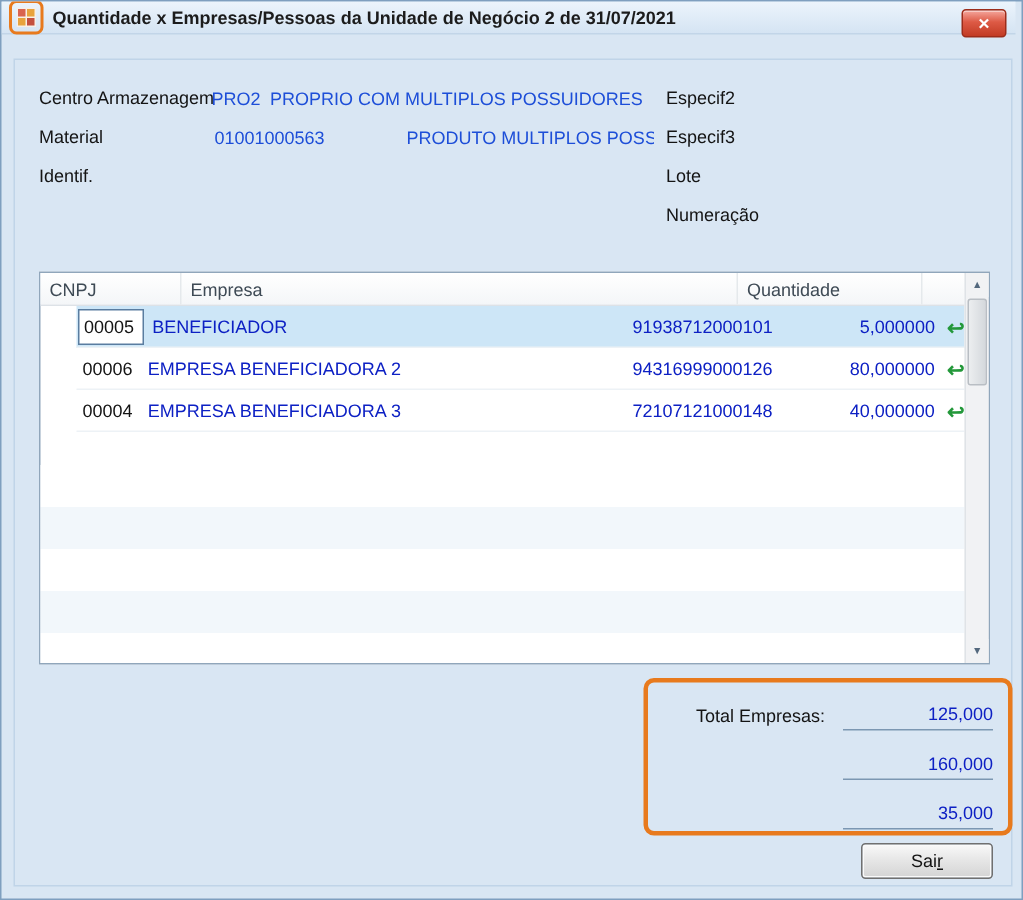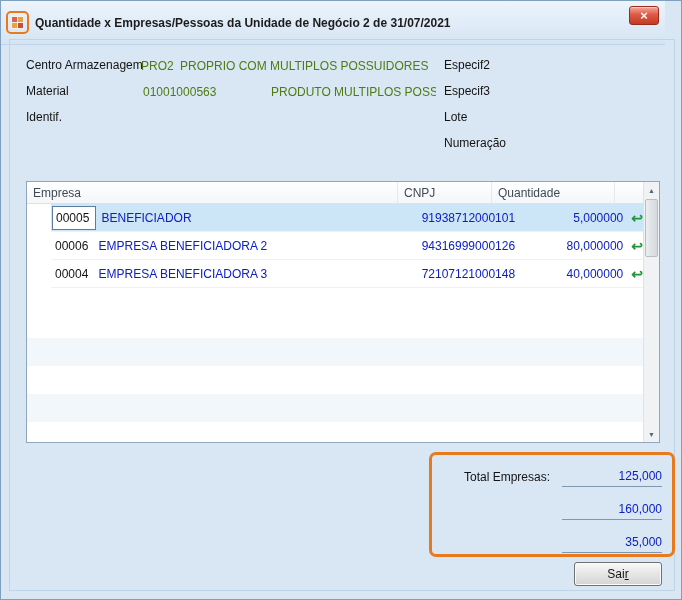--- a/index.html
+++ b/index.html
@@ -5,21 +5,21 @@
   html,body{margin:0;padding:0;background:#fff;}
   *{box-sizing:border-box;}
   .window{
     position:relative;width:682px;height:600px;
     background:#d9e6f3;border:1px solid #7f9fbf;
     font-family:"Liberation Sans",sans-serif;font-size:12px;color:#1a1a1a;
     overflow:hidden;
   }
   
   .titlebar{
-    position:absolute;left:0;top:0;right:16px;height:44px;
+    position:absolute;left:0;top:0;right:4px;height:22px;
     background:linear-gradient(#ecf4fc,#d5e4f3);
     border-bottom:1px solid #c2d5e8;
     display:flex;align-items:center;padding:0 4px;
   }
   .icon-highlight{
     width:23px;height:23px;margin:0 6px 0 1px;
     border:2px solid #e87a1d;border-radius:5px;
     display:flex;align-items:center;justify-content:center;
     background:transparent;flex:0 0 auto;
   }
@@ -34,21 +34,21 @@
     box-shadow:inset 0 1px 0 rgba(255,255,255,.45);
     padding:0;cursor:default;font-family:"Liberation Sans",sans-serif;
   }
   
   .content-frame{
     position:absolute;left:8px;top:38px;width:666px;height:552px;
     border:1px solid #c0d4e8;background:transparent;
   }
   
   .lbl{position:absolute;color:#141414;white-space:nowrap;}
-  .val{position:absolute;color:#4d7c0f;white-space:nowrap;}
+  .val{position:absolute;color:#1d4ed8;white-space:nowrap;}
   
   .grid{
     position:absolute;left:25px;top:180px;width:634px;height:262px;
     background:#fff;border:1px solid #90a6bb;
   }
   .thead{
     position:absolute;left:0;top:0;right:16px;height:22px;
     display:flex;align-items:center;
     background:linear-gradient(#ffffff,#f4f6f8);
     border-bottom:1px solid #dde2e7;color:#3e4a55;
@@ -157,22 +157,22 @@
 
   <span class="lbl" style="left:25px;top:109px;">Identif.</span>
 
   <span class="lbl" style="left:443px;top:57px;">Especif2</span>
   <span class="lbl" style="left:443px;top:83px;">Especif3</span>
   <span class="lbl" style="left:443px;top:109px;text-align:right;">Lote</span>
   <span class="lbl" style="left:443px;top:135px;">Numeração</span>
 
   <div class="grid">
     <div class="thead">
+      <div class="th th-cnpj">CNPJ</div>
       <div class="th th-empresa">Empresa</div>
-      <div class="th th-cnpj">CNPJ</div>
       <div class="th th-qtd">Quantidade</div>
       <div class="th th-ico"></div>
     </div>
     <div class="tbody">
 
       <div class="row selected">
         <div class="cell-code editbox">00005</div>
         <div class="cell-name" style="width:324px;">BENEFICIADOR</div>
         <div class="cell-cnpj">91938712000101</div>
         <div class="cell-qtd">5,000000</div>

